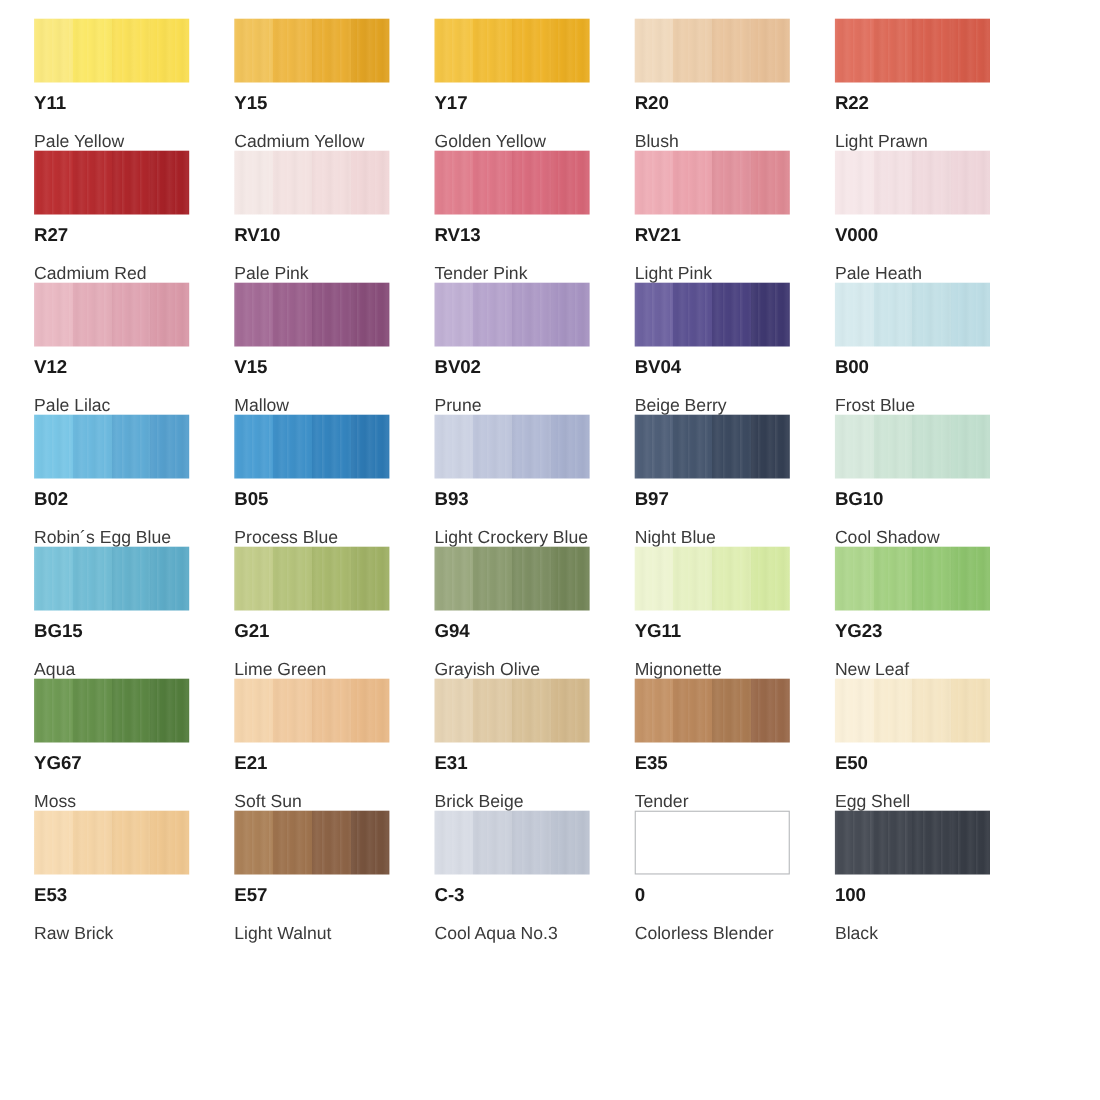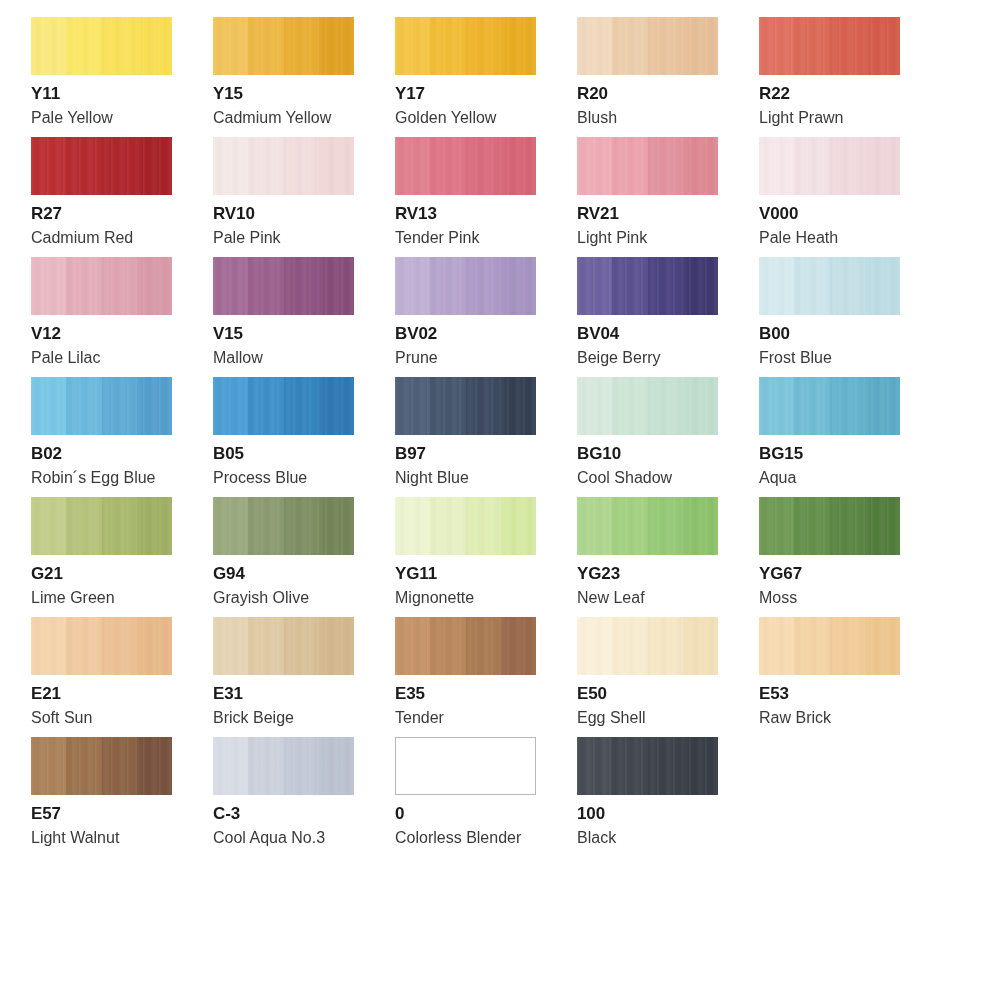--- a/index.html
+++ b/index.html
@@ -64,21 +64,21 @@
   .swatch-code {
     margin-top: 9px;
     font-size: 17px;
     font-weight: bold;
     color: #1a1a1a;
     letter-spacing: -0.1px;
     line-height: 20px;
     white-space: nowrap;
   }
   .swatch-name {
-    margin-top: 4px;
+    margin-top: 16px;
     font-size: 16px;
     font-weight: normal;
     color: #3a3a3a;
     line-height: 19px;
     white-space: nowrap;
   }
 </style>
 </head>
 <body>
 
@@ -162,20 +162,25 @@
       <div class="swatch-chip" style="background: linear-gradient(to right, rgb(121, 198, 230) 0%, rgb(121, 198, 230) 25%, rgb(108, 185, 222) 25%, rgb(108, 185, 222) 50%, rgb(95, 171, 213) 50%, rgb(95, 171, 213) 75%, rgb(85, 159, 205) 75%, rgb(85, 159, 205) 100%);"></div>
       <div class="swatch-code">B02</div>
       <div class="swatch-name">Robin´s Egg Blue</div>
     </div>
     <div class="swatch-cell">
       <div class="swatch-chip" style="background: linear-gradient(to right, rgb(75, 158, 211) 0%, rgb(75, 158, 211) 25%, rgb(62, 144, 200) 25%, rgb(62, 144, 200) 50%, rgb(52, 132, 190) 50%, rgb(52, 132, 190) 75%, rgb(45, 121, 179) 75%, rgb(45, 121, 179) 100%);"></div>
       <div class="swatch-code">B05</div>
       <div class="swatch-name">Process Blue</div>
     </div>
     <div class="swatch-cell">
+      <div class="swatch-chip" style="background: linear-gradient(to right, rgb(204, 210, 227) 0%, rgb(204, 210, 227) 25%, rgb(191, 198, 220) 25%, rgb(191, 198, 220) 50%, rgb(178, 186, 213) 50%, rgb(178, 186, 213) 75%, rgb(167, 176, 206) 75%, rgb(167, 176, 206) 100%);"></div>
+      <div class="swatch-code">B93</div>
+      <div class="swatch-name">Light Crockery Blue</div>
+    </div>
+    <div class="swatch-cell">
       <div class="swatch-chip" style="background: linear-gradient(to right, rgb(79, 95, 120) 0%, rgb(79, 95, 120) 25%, rgb(70, 86, 110) 25%, rgb(70, 86, 110) 50%, rgb(60, 74, 96) 50%, rgb(60, 74, 96) 75%, rgb(52, 63, 83) 75%, rgb(52, 63, 83) 100%);"></div>
       <div class="swatch-code">B97</div>
       <div class="swatch-name">Night Blue</div>
     </div>
     <div class="swatch-cell">
       <div class="swatch-chip" style="background: linear-gradient(to right, rgb(215, 233, 221) 0%, rgb(215, 233, 221) 25%, rgb(206, 229, 214) 25%, rgb(206, 229, 214) 50%, rgb(198, 225, 209) 50%, rgb(198, 225, 209) 75%, rgb(192, 222, 205) 75%, rgb(192, 222, 205) 100%);"></div>
       <div class="swatch-code">BG10</div>
       <div class="swatch-name">Cool Shadow</div>
     </div>
     <div class="swatch-cell">

